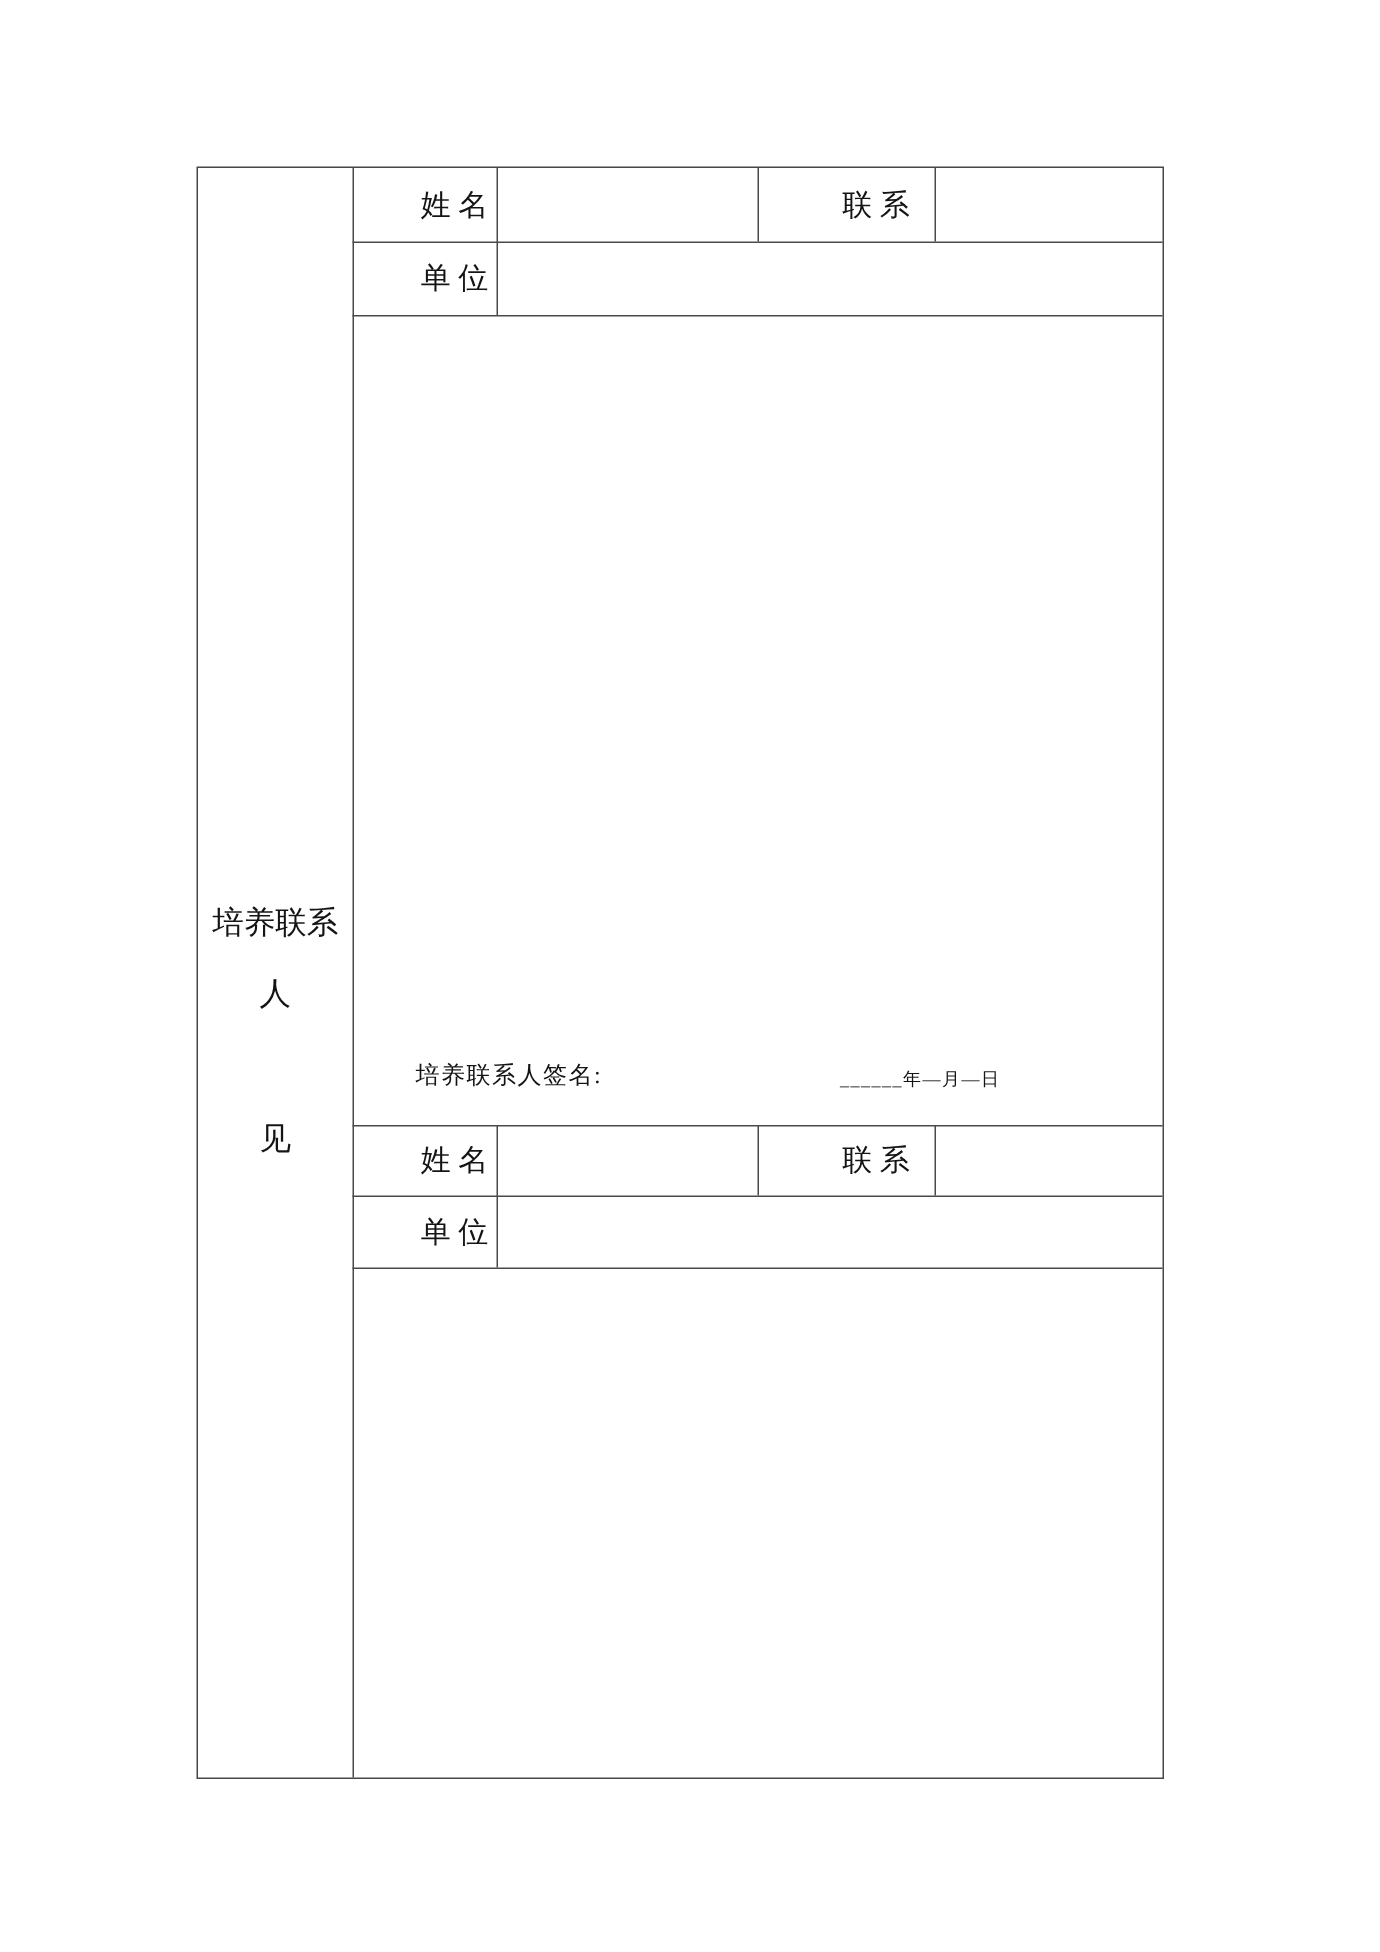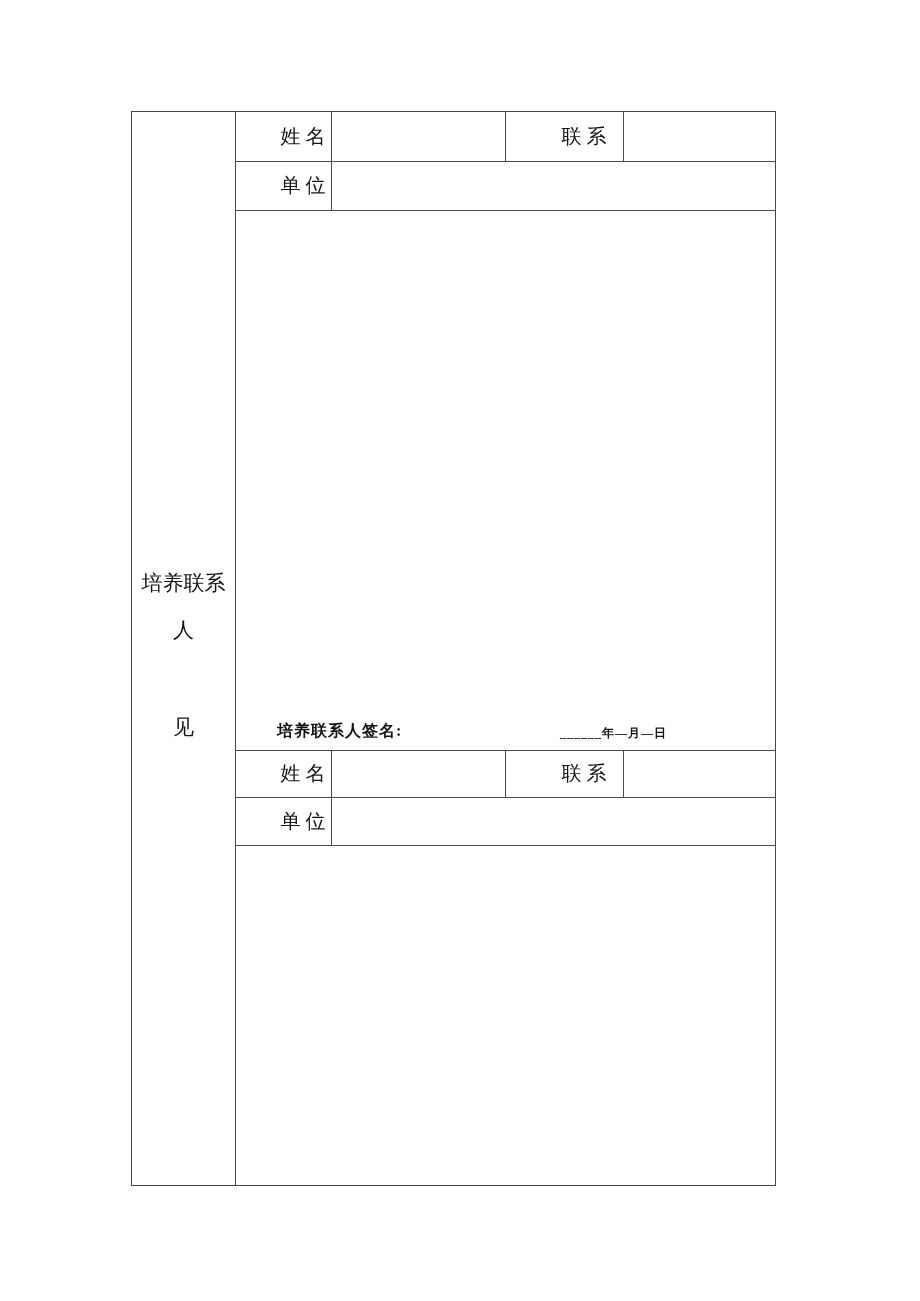--- a/index.html
+++ b/index.html
@@ -54,20 +54,21 @@
   }
   .row-header .hline {
     position: absolute;
     left: 0;
     width: 103px;
     height: 30px;
     text-align: center;
     font-size: 21px;
     line-height: 30px;
     white-space: nowrap;
+    margin-top: 32px;
   }
   .opinion-cell {
     position: absolute;
     box-sizing: border-box;
   }
   .signature-label {
     position: absolute;
     left: 42px;
     bottom: 8px;
     font-size: 16px;
@@ -111,21 +112,21 @@
     </div>
 
     <div class="cell label-cell" style="left:103px; top:0; width:96px; height:49px;">姓名</div>
     <div class="cell value-cell" style="left:200px; top:0; width:173px; height:49px;"></div>
     <div class="cell label-cell" style="left:373px; top:0; width:118px; height:49px;">联系</div>
     <div class="cell value-cell" style="left:492px; top:0; width:151px; height:49px;"></div>
 
     <div class="cell label-cell" style="left:103px; top:49px; width:96px; height:49px;">单位</div>
     <div class="cell value-cell" style="left:200px; top:49px; width:443px; height:49px;"></div>
 
-    <div class="opinion-cell" style="left:103px; top:98px; width:540px; height:540px;font-weight:bold;">
+    <div class="opinion-cell" style="left:103px; top:84px; width:540px; height:540px;">
       <span></span>
       <span class="signature-label">培养联系人签名:</span>
       <span class="signature-date">______年—月—日</span>
     </div>
 
     <div class="cell label-cell" style="left:103px; top:638px; width:96px; height:47px;">姓名</div>
     <div class="cell value-cell" style="left:200px; top:638px; width:173px; height:47px;"></div>
     <div class="cell label-cell" style="left:373px; top:638px; width:118px; height:47px;">联系</div>
     <div class="cell value-cell" style="left:492px; top:638px; width:151px; height:47px;"></div>
 

